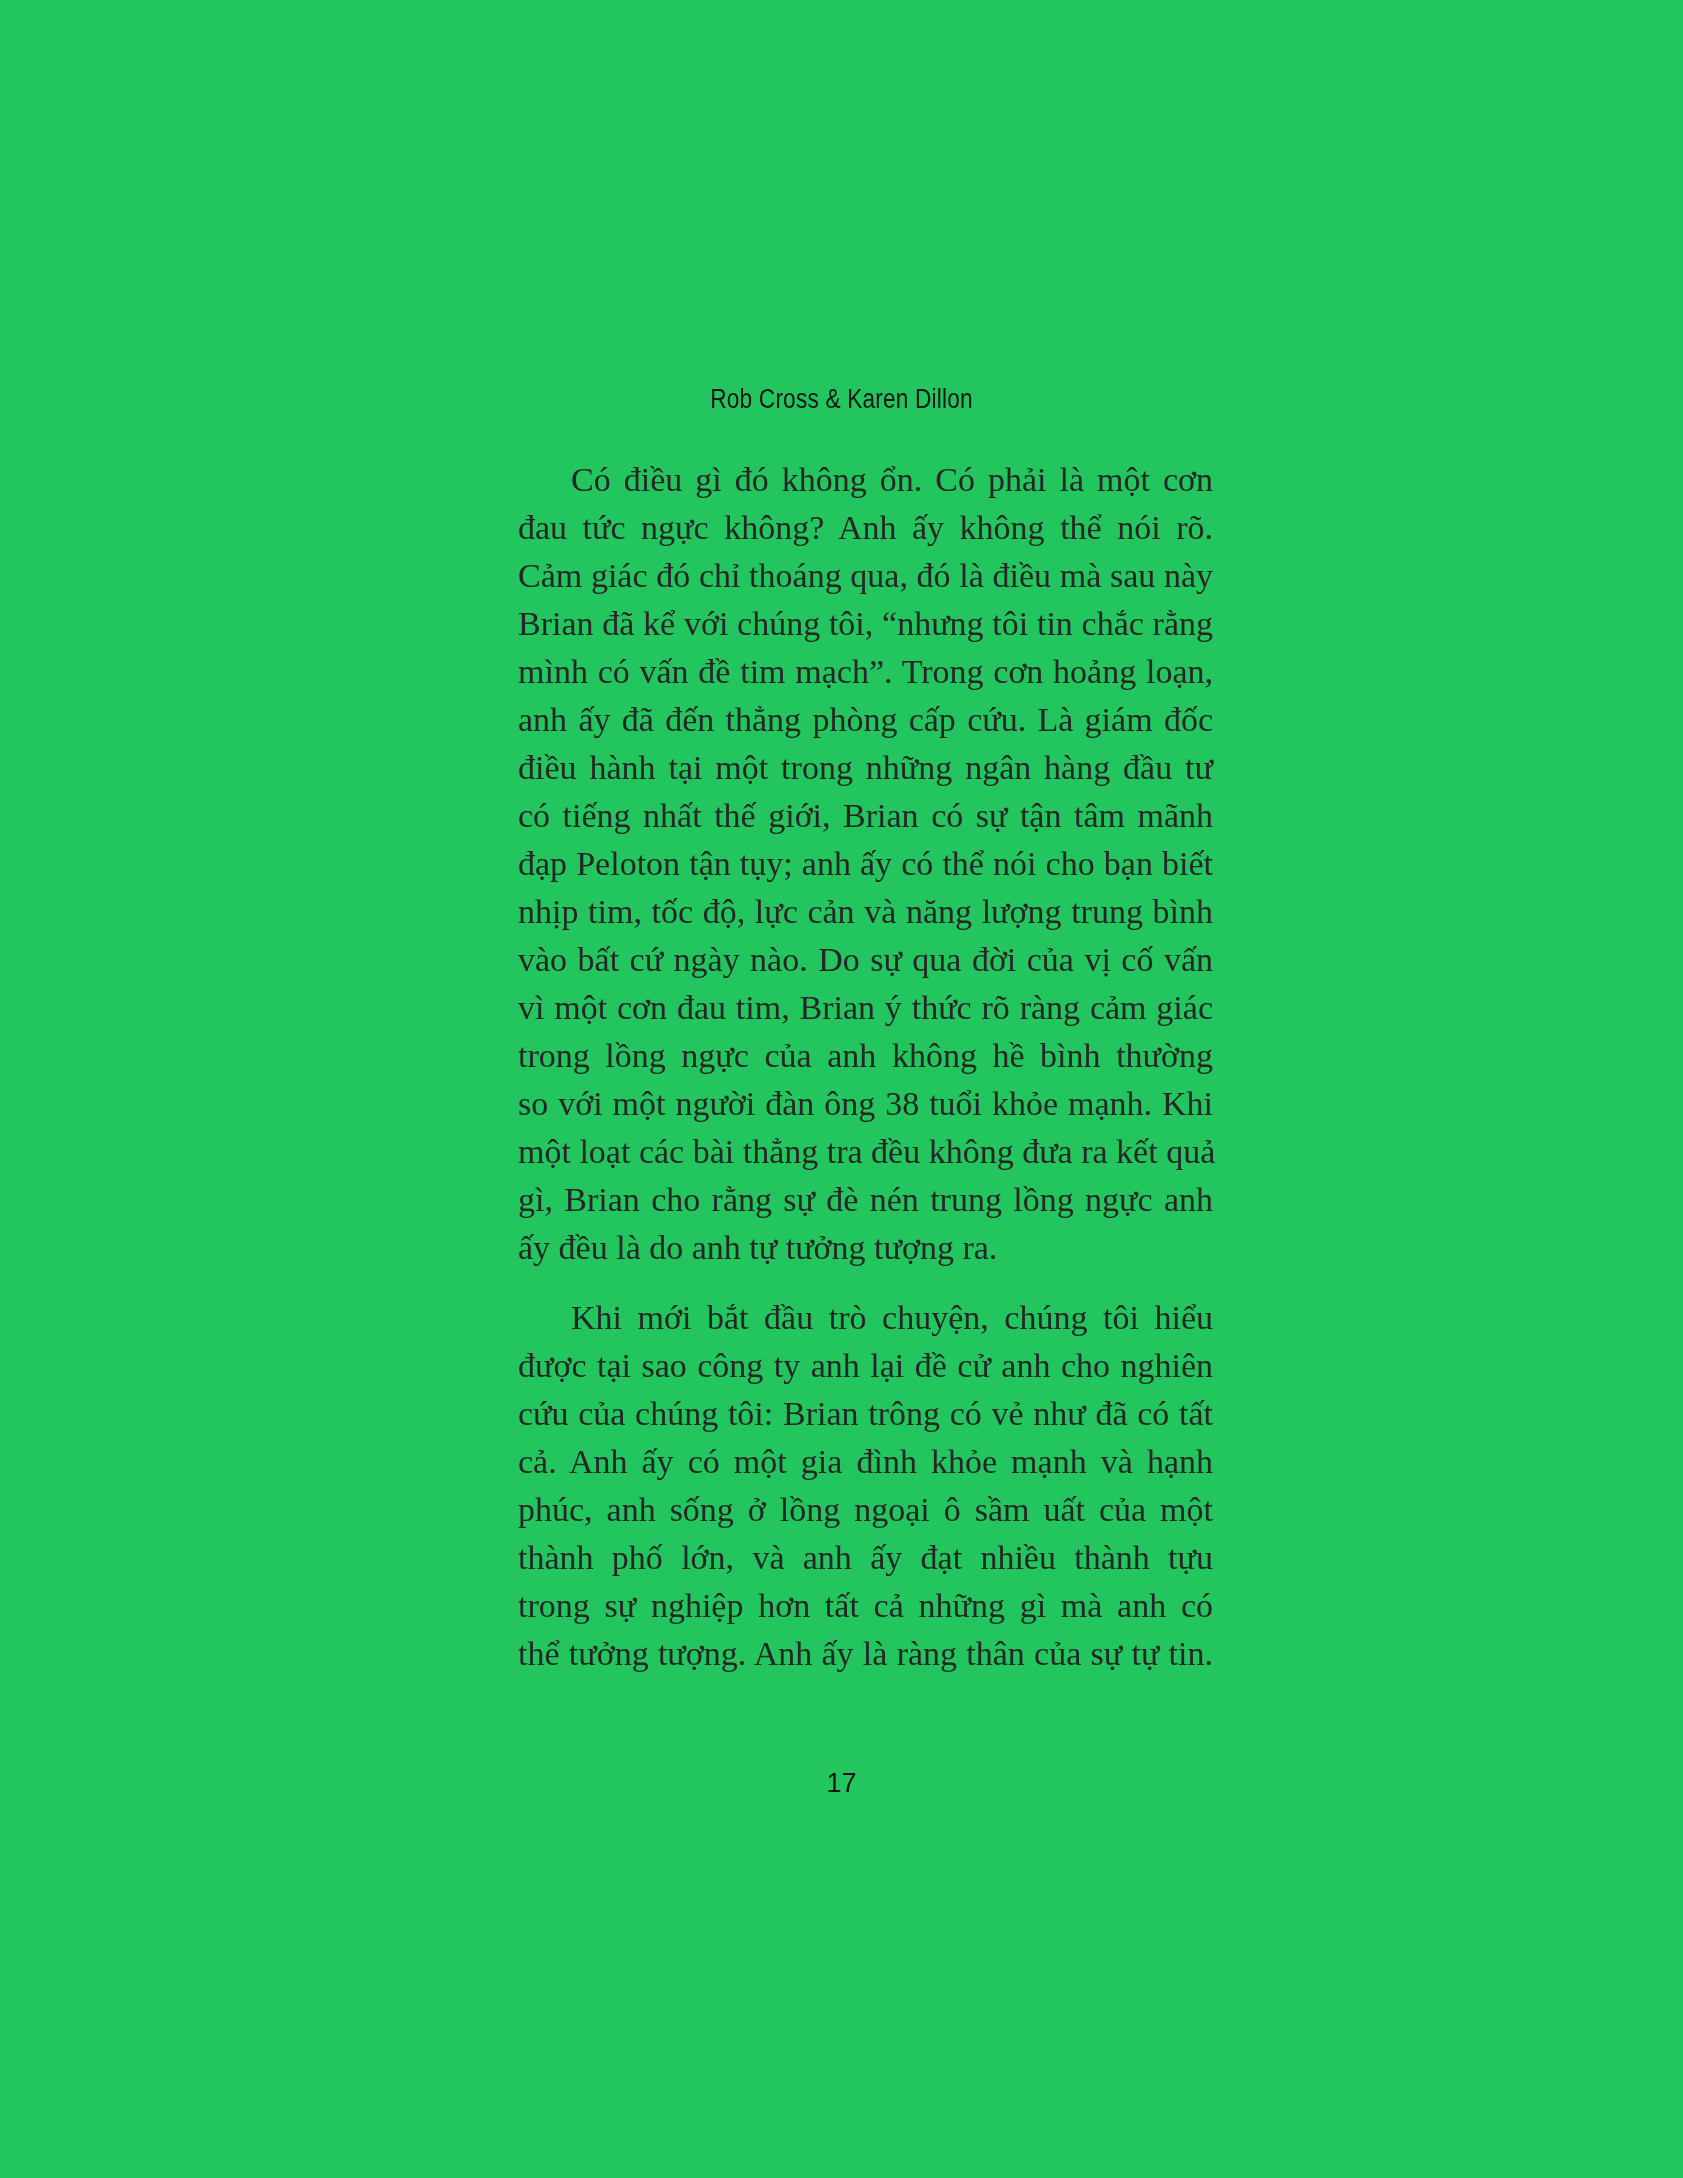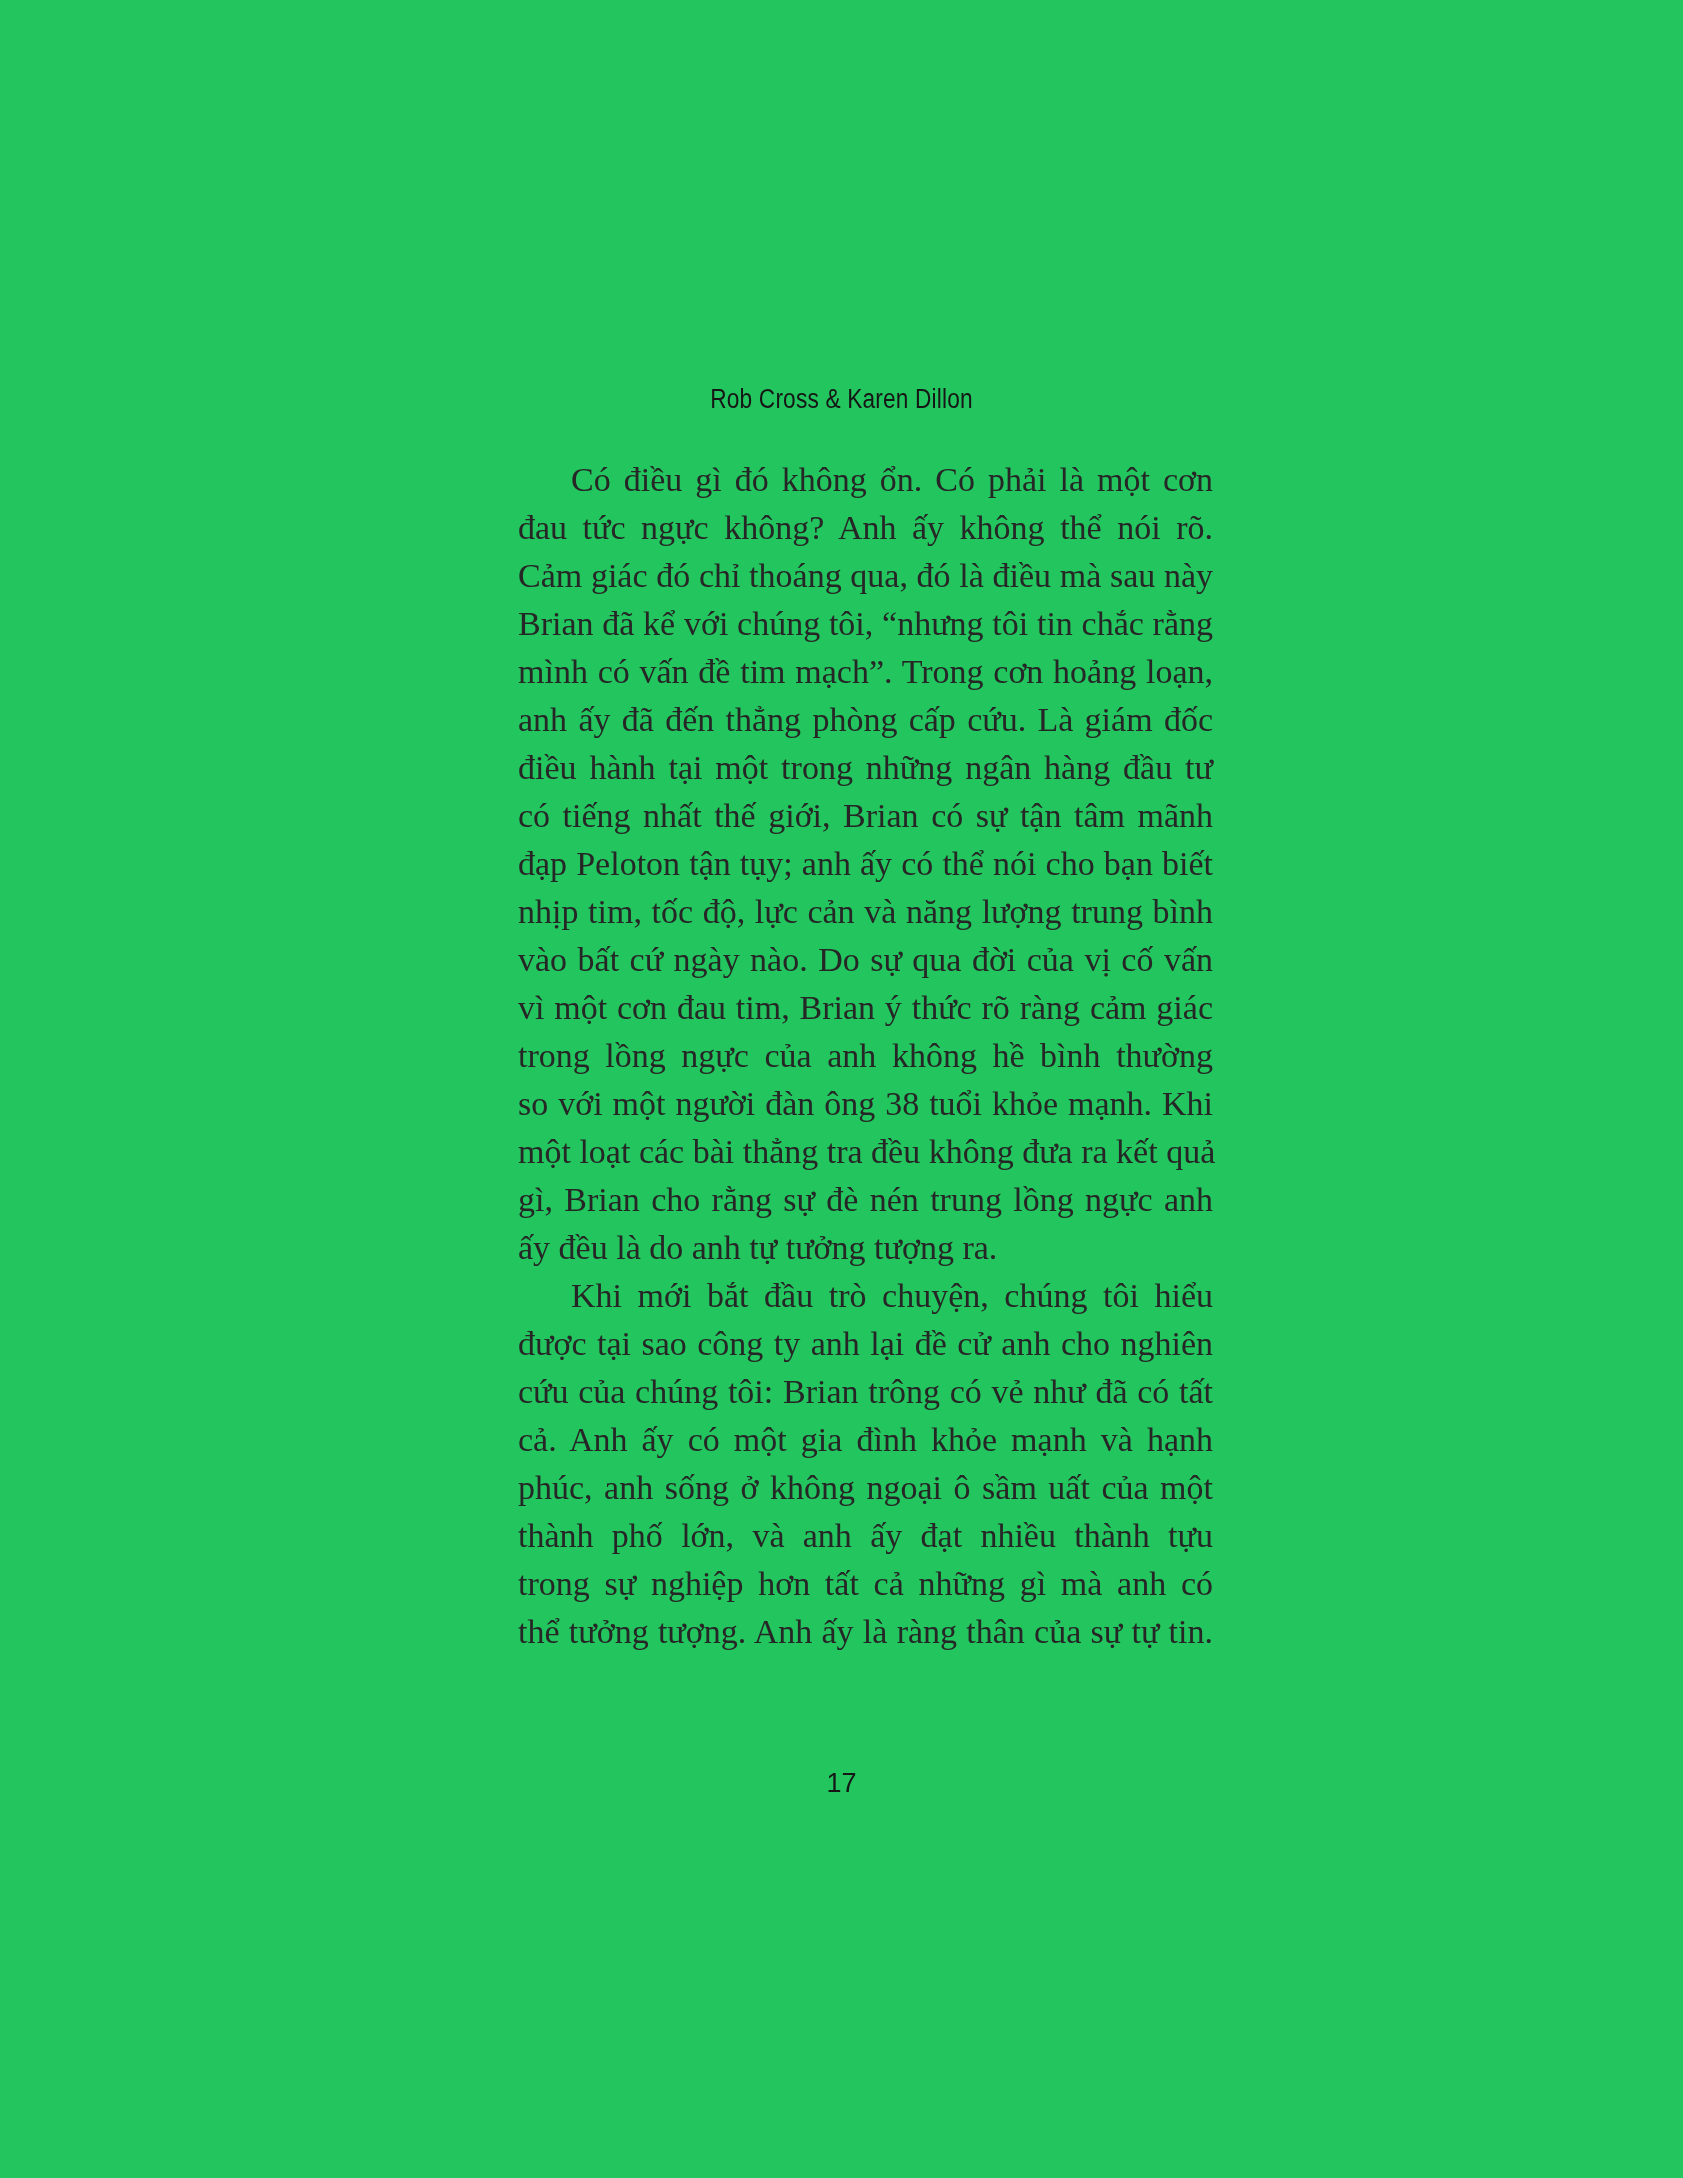--- a/index.html
+++ b/index.html
@@ -31,20 +31,21 @@
   .body-text {
     position: absolute;
     top: 456px;
     left: 518px;
     width: 695px;
     font-family: "Liberation Serif", "DejaVu Serif", serif;
     font-size: 34px;
     color: #262626;
   }
   .paragraph + .paragraph {
+    margin-top: 22px;
   }
   .line {
     height: 48px;
     line-height: 48px;
     white-space: nowrap;
     text-align: justify;
     text-align-last: justify;
   }
   .line.indent {
     padding-left: 53px;
@@ -88,21 +89,21 @@
         <div class="line">so với một người đàn ông 38 tuổi khỏe mạnh. Khi</div>
         <div class="line">một loạt các bài thẳng tra đều không đưa ra kết quả</div>
         <div class="line">gì, Brian cho rằng sự đè nén trung lồng ngực anh</div>
         <div class="line para-last">ấy đều là do anh tự tưởng tượng ra.</div>
       </div>
       <div class="paragraph">
         <div class="line indent">Khi mới bắt đầu trò chuyện, chúng tôi hiểu</div>
         <div class="line">được tại sao công ty anh lại đề cử anh cho nghiên</div>
         <div class="line">cứu của chúng tôi: Brian trông có vẻ như đã có tất</div>
         <div class="line">cả. Anh ấy có một gia đình khỏe mạnh và hạnh</div>
-        <div class="line">phúc, anh sống ở không ngoại ô sầm uất của một</div>
+        <div class="line">phúc, anh sống ở lồng ngoại ô sầm uất của một</div>
         <div class="line">thành phố lớn, và anh ấy đạt nhiều thành tựu</div>
         <div class="line">trong sự nghiệp hơn tất cả những gì mà anh có</div>
         <div class="line">thể tưởng tượng. Anh ấy là ràng thân của sự tự tin.</div>
       </div>
     </div>
 
   <div class="page-number">17</div>
 </div>
 
 

